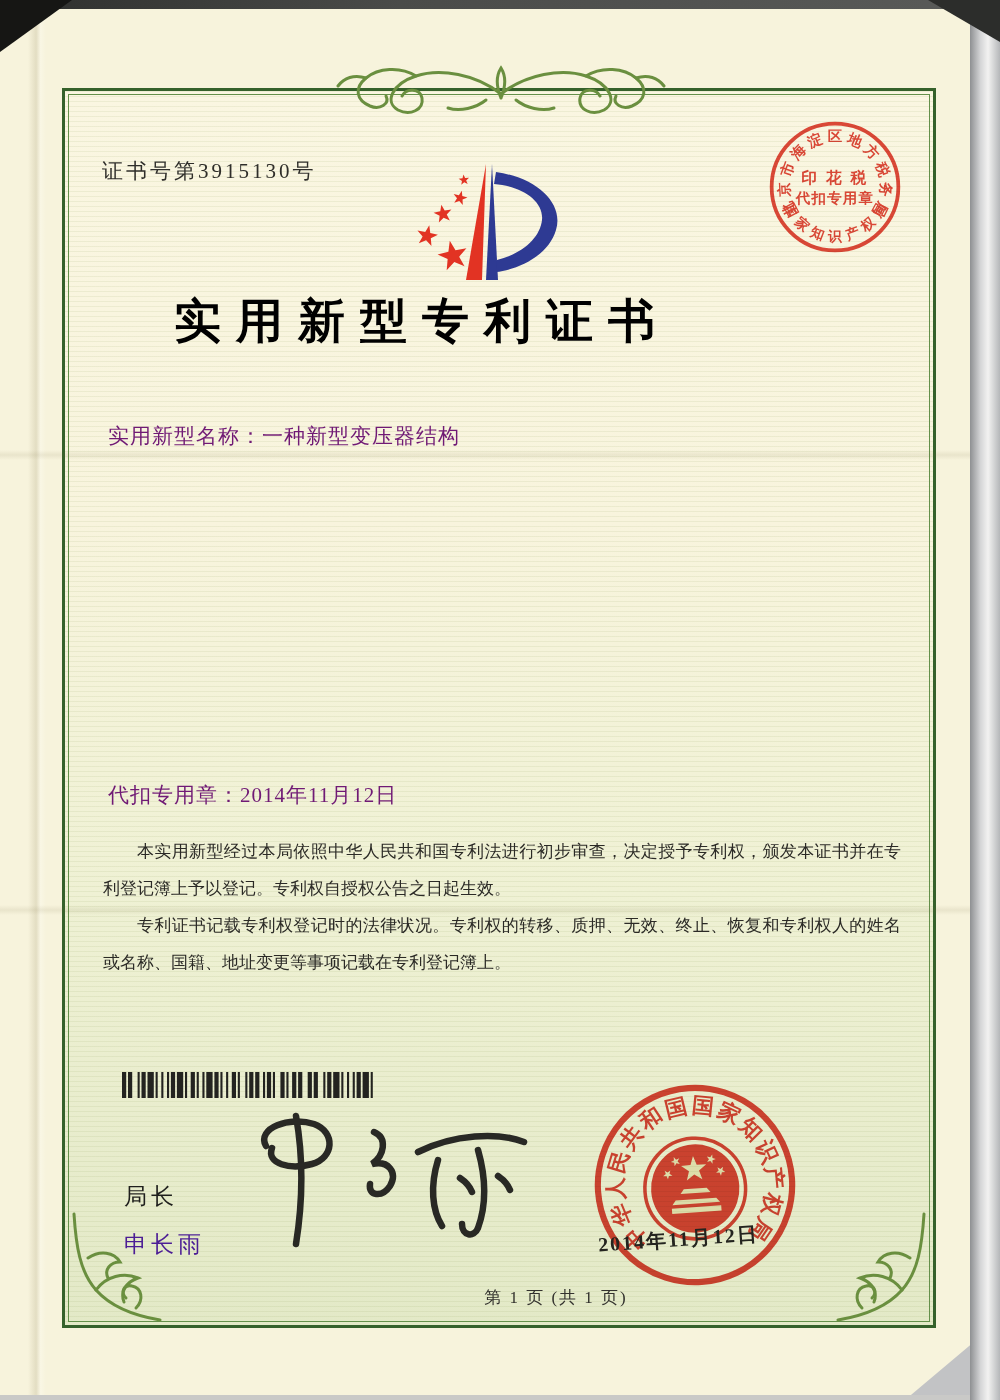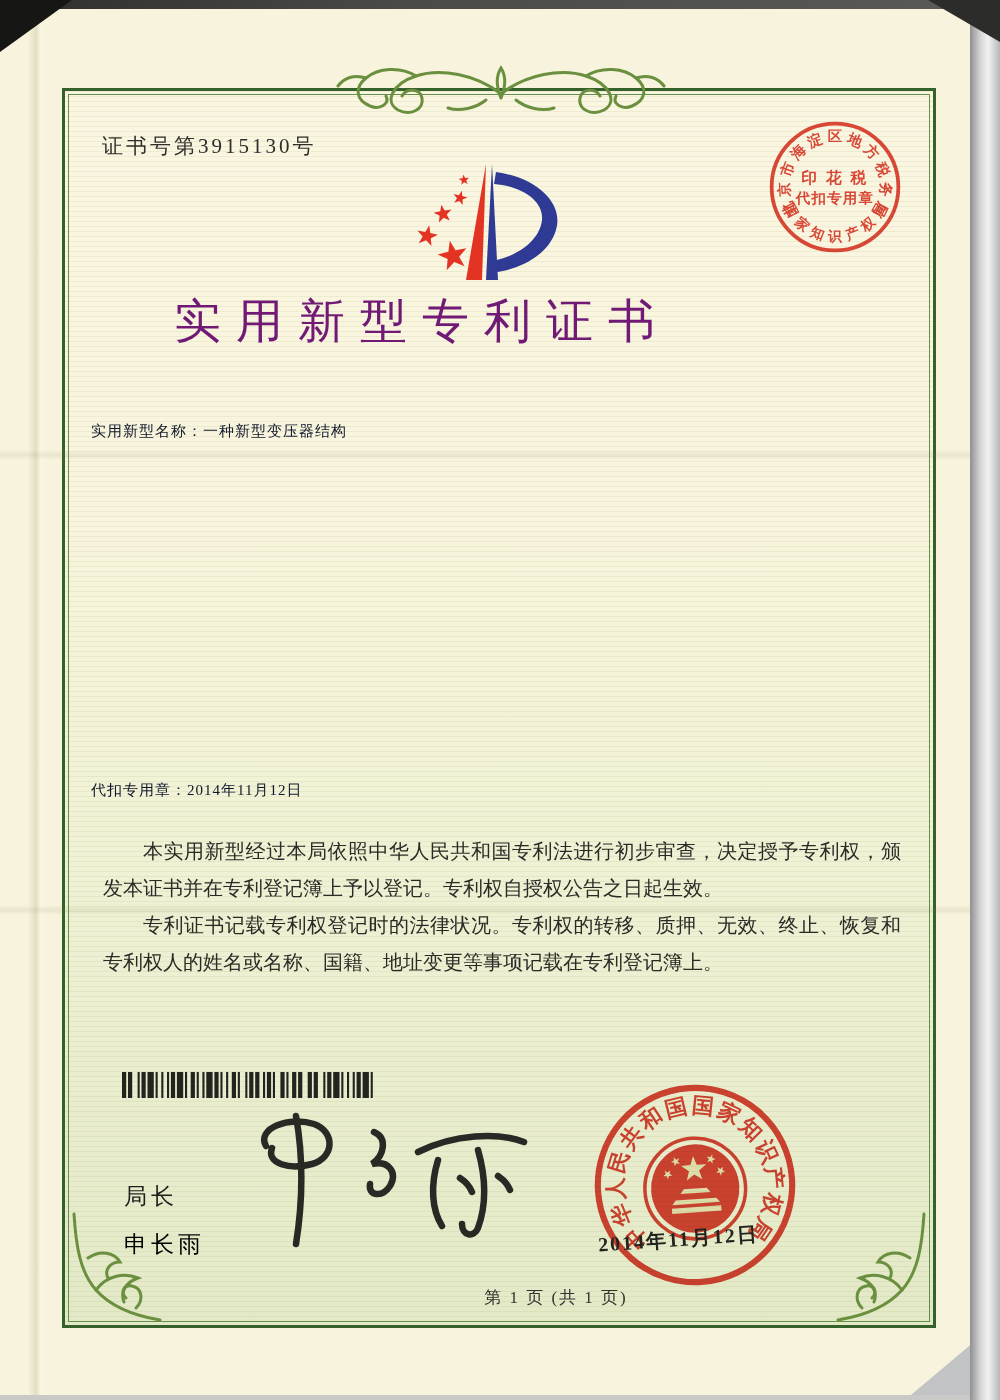--- a/index.html
+++ b/index.html
@@ -24,30 +24,30 @@
            background:linear-gradient(180deg,rgba(110,100,55,0),rgba(110,100,55,.10),rgba(110,100,55,0));}
   
   .frame{position:absolute;left:62px;top:88px;width:874px;height:1240px;box-sizing:border-box;
          border:3px solid #35612b;z-index:2;
          background:repeating-linear-gradient(180deg,rgba(125,148,70,.10) 0 1px,rgba(0,0,0,0) 1px 5px),
                     linear-gradient(180deg,#faf6e1 0%,#f8f4dd 35%,#eff1d4 65%,#e3e9c7 100%);}
   .frame::after{content:"";position:absolute;inset:3px;border:1px solid #64904a;}
   .orn{position:absolute;z-index:4;}
   
   .abs{position:absolute;z-index:10;}
-  .certno{left:102px;top:132px;font-size:21px;letter-spacing:3px;color:#2f2e2a;}
-  .title{left:62px;top:290px;width:705px;text-align:center;font-size:47px;font-weight:400;
-         letter-spacing:15px;text-indent:15px;color:#701a75;}
-  .field{left:91px;font-size:15px;color:#0f172a;letter-spacing:1px;white-space:nowrap;}
-  .paras{left:103px;top:833px;width:798px;font-size:20px;line-height:37px;color:#2b2a26;
+  .certno{left:102px;top:157px;font-size:21px;letter-spacing:3px;color:#2f2e2a;}
+  .title{left:62px;top:290px;width:705px;text-align:center;font-size:47px;font-weight:700;
+         letter-spacing:15px;text-indent:15px;color:#000000;}
+  .field{left:108px;font-size:21px;color:#701a75;letter-spacing:1px;white-space:nowrap;}
+  .paras{left:103px;top:833px;width:798px;font-size:17px;line-height:37px;color:#2b2a26;
          text-align:justify;}
   .paras p{margin:0;text-indent:2em;}
   .sans{font-family:"Liberation Sans","DejaVu Sans",sans-serif;margin-top:37px;}
   .sig-title{left:124px;top:1144px;font-size:23px;letter-spacing:4px;color:#1f1f1d;font-weight:500;}
-  .sig-name{left:124px;top:1192px;font-size:23px;letter-spacing:4px;color:#000000;font-weight:500;}
+  .sig-name{left:124px;top:1192px;font-size:23px;letter-spacing:4px;color:#4c1d95;font-weight:500;}
   .date{left:598px;top:1226px;font-size:20px;letter-spacing:2px;color:#24241f;font-weight:600;
         transform:rotate(-4deg);z-index:12;}
   .footer{left:62px;top:1286px;width:988px;text-align:center;font-size:17px;
           letter-spacing:2px;color:#33322e;}
   
   .logo{position:absolute;left:398px;top:160px;width:184px;height:132px;z-index:10;}
   .tax-stamp{position:absolute;left:766px;top:118px;width:138px;height:138px;z-index:11;
              mix-blend-mode:multiply;opacity:.92;}
   .gov-seal{position:absolute;left:589px;top:1079px;width:212px;height:212px;z-index:11;
             mix-blend-mode:multiply;opacity:.93;transform:rotate(-4deg);}

